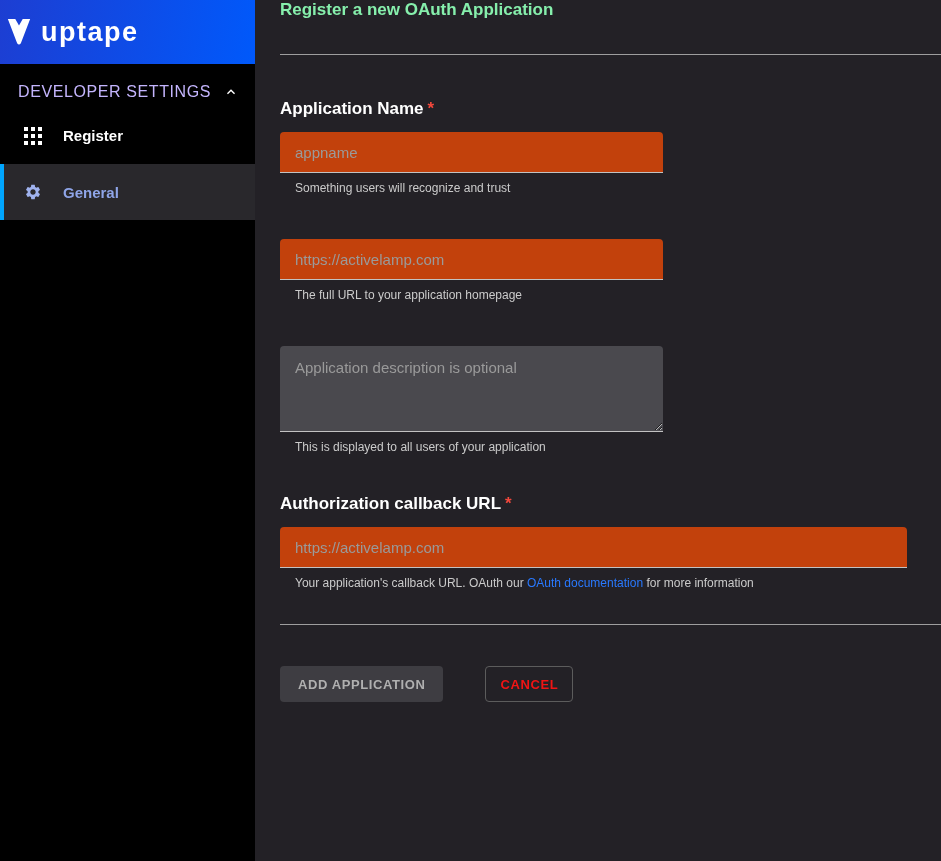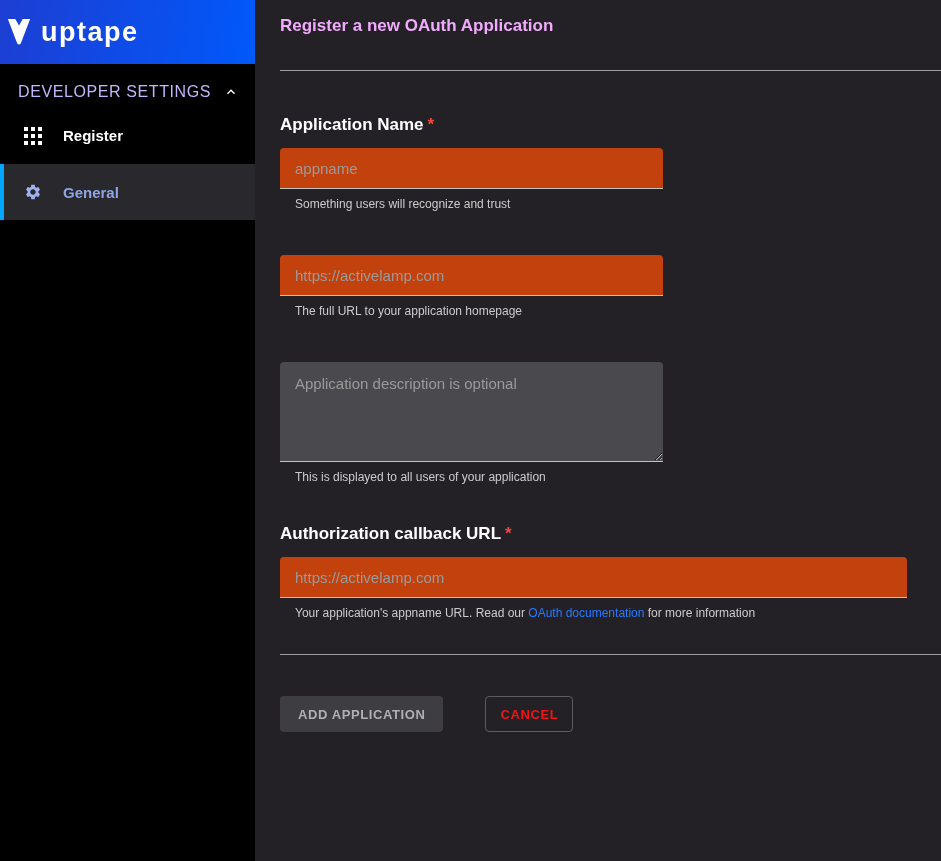--- a/index.html
+++ b/index.html
@@ -22,33 +22,33 @@
               padding-left:24px; cursor:pointer; }
   .nav-item .nav-icon { width:18px; height:18px; display:flex; align-items:center; }
   .nav-item .nav-label { margin-left:21px; font-size:15px; font-weight:bold; color:#fff; }
   .nav-item.active { height:56px; margin-top:5px; background:#29282c;
                      border-left:4px solid #00a6ff; padding-left:20px; }
   .nav-item.active .nav-label { color:#8fa5e8; }
 
   
   .main { position:absolute; left:255px; top:0; width:686px; height:861px;
           background:#232126; padding-left:25px; }
-  .page-title { color:#f0abfc; font-size:17px; font-weight:bold; padding-top:16px; }
+  .page-title { color:#86efac; font-size:17px; font-weight:bold; }
   .divider { border:none; border-top:1px solid #9e9e9e; margin-top:34px; width:100%; }
   .group { margin-top:44px; }
   .group.tight { margin-top:40px; }
   .field-label { color:#fff; font-size:17px; font-weight:bold; }
   .req { color:#f4483c; margin-left:4px; }
   .control { margin-top:13px; }
   .txt-input { display:block; width:383px; height:41px; background:#c2410c;
                border:none; border-bottom:1px solid #c2c2c2; border-radius:4px 4px 0 0;
                color:#e0e0e0; font-size:15px; padding:0 15px;
                font-family:"Liberation Sans","DejaVu Sans",sans-serif; outline:none; }
   .txt-input.wide { width:627px; }
-  .txt-area { display:block; width:383px; height:100px; background:#4a494e;
+  .txt-area { display:block; width:383px; height:86px; background:#4a494e;
               border:none; border-bottom:1px solid #c2c2c2; border-radius:4px 4px 0 0;
               color:#e0e0e0; font-size:15px; padding:13px 15px; resize:both;
               font-family:"Liberation Sans","DejaVu Sans",sans-serif; outline:none; }
   .txt-input::placeholder, .txt-area::placeholder { color:#9a9a9a; opacity:1; }
   .help { margin-top:8px; padding-left:15px; font-size:12px; color:#cbcbcb; }
   .help a { color:#2979ff; text-decoration:none; cursor:pointer; }
 
   .btn-row { margin-top:41px; display:flex; align-items:center;gap:24px; }
   .btn-primary { min-width:150px; height:36px; background:#3e3d42; color:#b0b0b0;
                  font-size:13px; font-weight:bold; letter-spacing:0.6px; border:none;
@@ -139,21 +139,21 @@
   </div>
 
   <div class="group tight">
     <div class="field-label">
       <span>Authorization callback URL</span><span class="req">*</span>
     </div>
     <div class="control">
       <input class="txt-input wide" type="text" placeholder="https://activelamp.com" style="">
     </div>
     <div class="help">
-      <span>Your application's appname URL. Read our </span><a>OAuth documentation</a><span> for more information</span>
+      <span>Your application's callback URL. OAuth our </span><a>OAuth documentation</a><span> for more information</span>
     </div>
   </div>
 
   <hr class="divider">
 
   <div class="btn-row">
     <button class="btn-primary">ADD APPLICATION</button>
     <button class="btn-cancel">CANCEL</button>
   </div>
 

